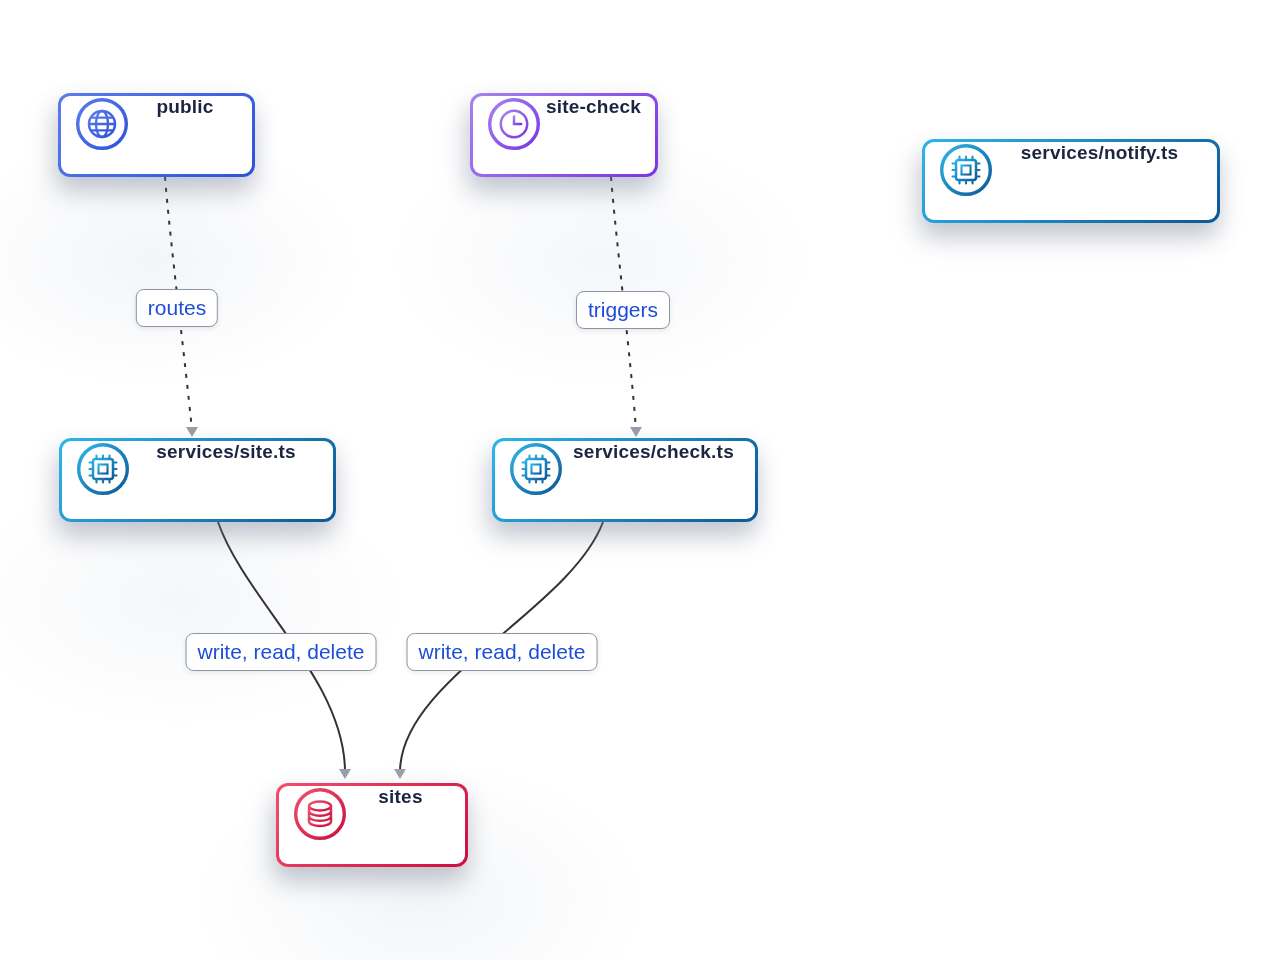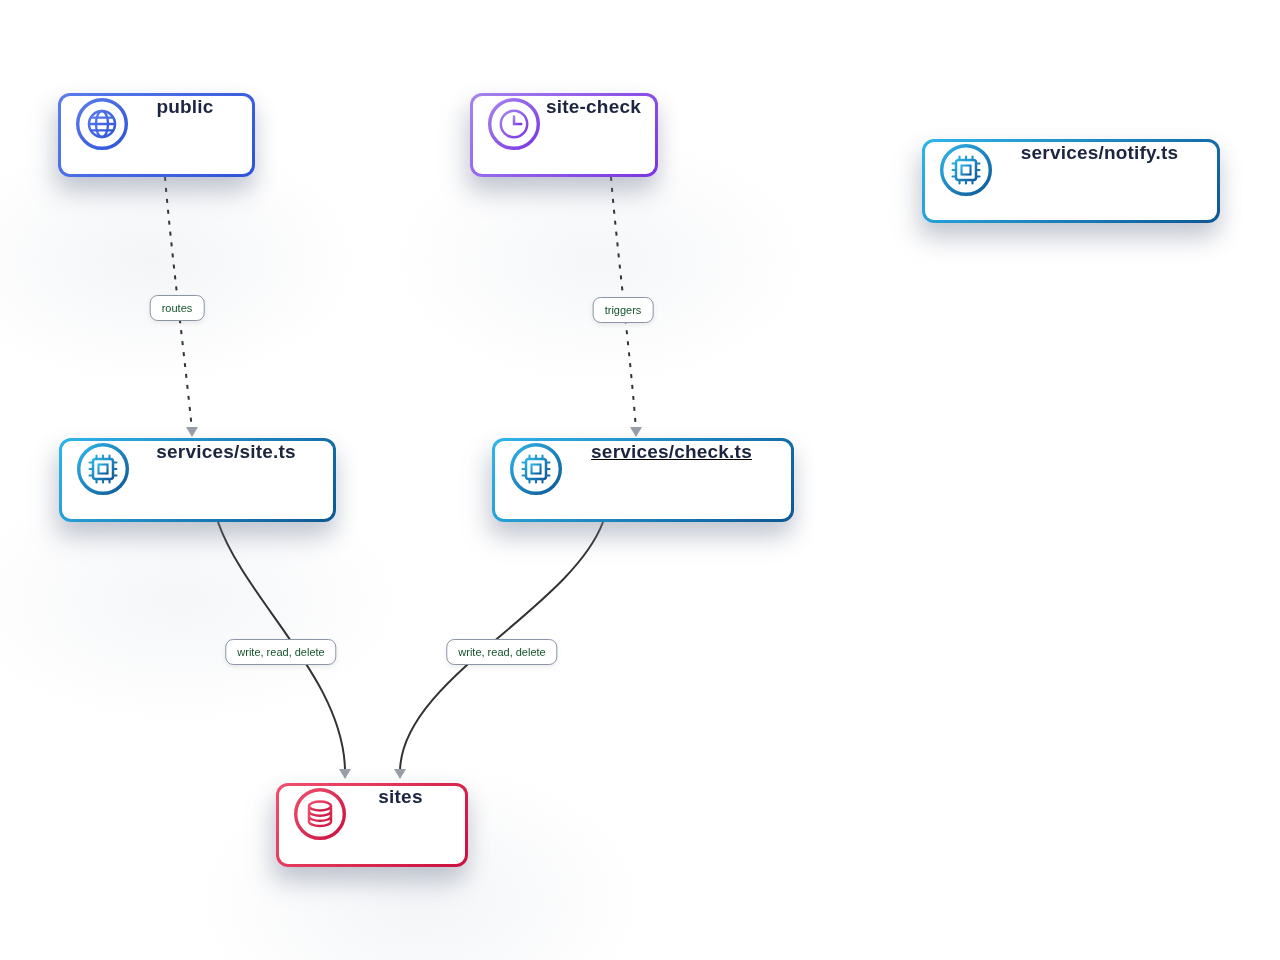--- a/index.html
+++ b/index.html
@@ -34,21 +34,21 @@
   .icon{width:56px;height:56px;flex:0 0 auto;display:block;}
   .icon svg{display:block;width:56px;height:56px;}
   .node-label{
     flex:1;text-align:center;font-size:19px;font-weight:600;
     color:#1c2540;letter-spacing:0.2px;padding:0 4px;white-space:nowrap;
   }
 
   .edge-label{
     position:absolute;transform:translate(-50%,-50%);z-index:2;
     background:#ffffff;border:1.5px solid #8b95a5;border-radius:8px;
-    padding:6px 11px;font-size:11px;color:#14532d;white-space:nowrap;
+    padding:6px 11px;font-size:21px;color:#1d4ed8;white-space:nowrap;
     box-shadow:0 2px 5px rgba(0,0,0,0.08);
   }
 
   
   .s-blue-1{stop-color:#5b7cec}   .s-blue-2{stop-color:#2d53da}
   .s-purple-1{stop-color:#a583ef} .s-purple-2{stop-color:#7b34e3}
   .s-cyan-1{stop-color:#2eb5ea}   .s-cyan-2{stop-color:#0d5795}
   .s-red-1{stop-color:#f0506d}    .s-red-2{stop-color:#cb0f3e}
 </style>
 </head>
@@ -152,21 +152,21 @@
           <rect x="18" y="18" width="20" height="20" rx="2.5" stroke-width="2.5"></rect>
           <rect x="23.5" y="23.5" width="9" height="9" stroke-width="2.1"></rect>
           <path d="M21.5,14.5 V18 M28,14.5 V18 M34.5,14.5 V18 M21.5,38 V41.5 M28,38 V41.5 M34.5,38 V41.5 M14.5,21.5 H18 M14.5,28 H18 M14.5,34.5 H18 M38,21.5 H41.5 M38,28 H41.5 M38,34.5 H41.5" stroke-width="2.1"></path>
         </g>
       </svg>
     </span>
     <span class="node-label">services/site.ts</span>
   </div>
 </div>
 
-<div class="node" style="left: 492px; top: 438px; width: 302px; background: linear-gradient(135deg, rgb(46, 181, 234), rgb(13, 87, 149)); text-decoration: underline;">
+<div class="node" style="left: 492px; top: 438px; width: 266px; background: linear-gradient(135deg, rgb(46, 181, 234), rgb(13, 87, 149));">
   <div class="node-inner">
     <span class="icon">
       <svg viewBox="0 0 56 56">
         <defs>
             <linearGradient id="g-ch3" x1="0" y1="0" x2="1" y2="1">
               <stop offset="0" class="s-cyan-1"></stop>
               <stop offset="1" class="s-cyan-2"></stop>
             </linearGradient>
           </defs>
         <g stroke="url(#g-ch3)" fill="none" stroke-linecap="round">

